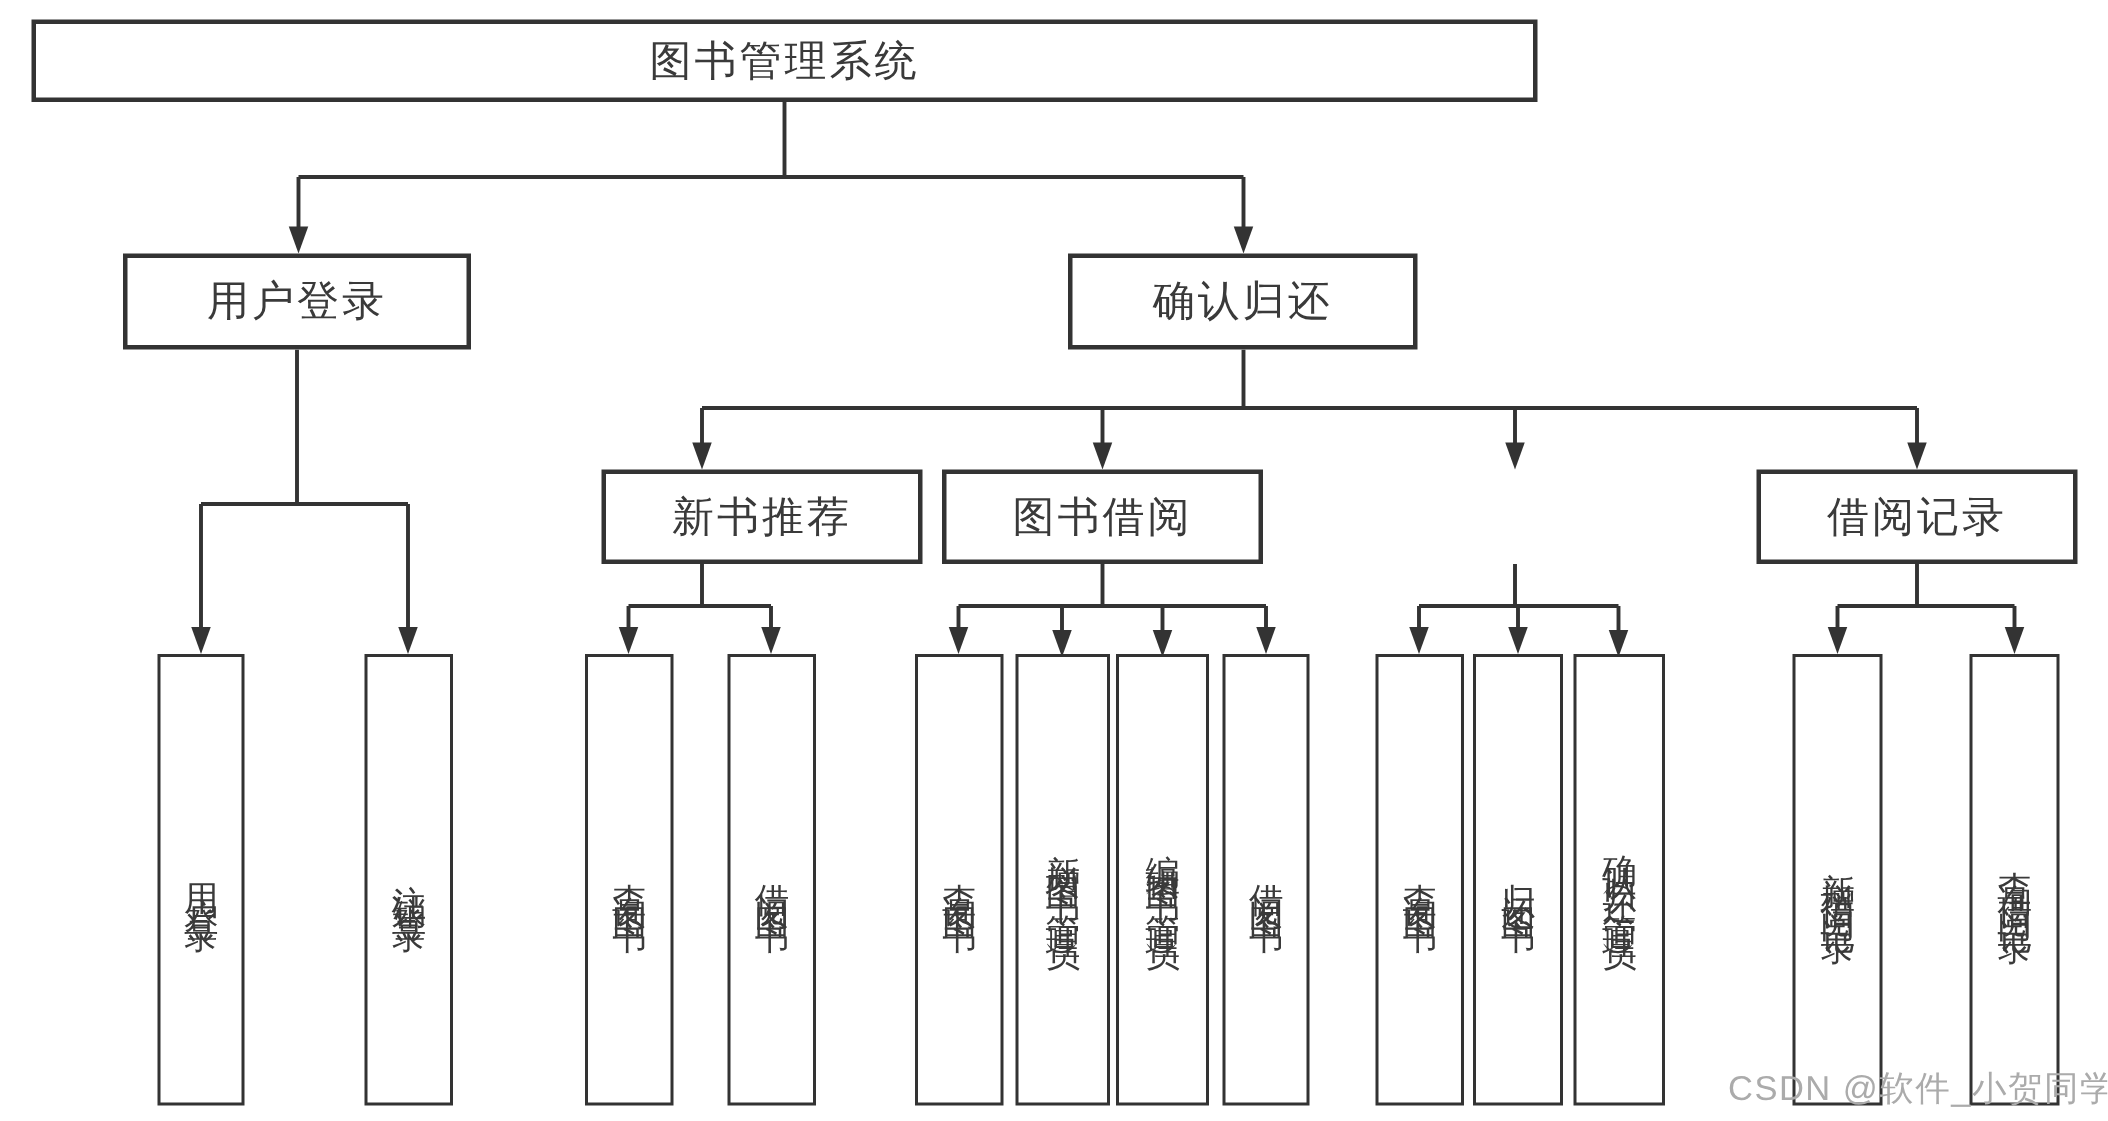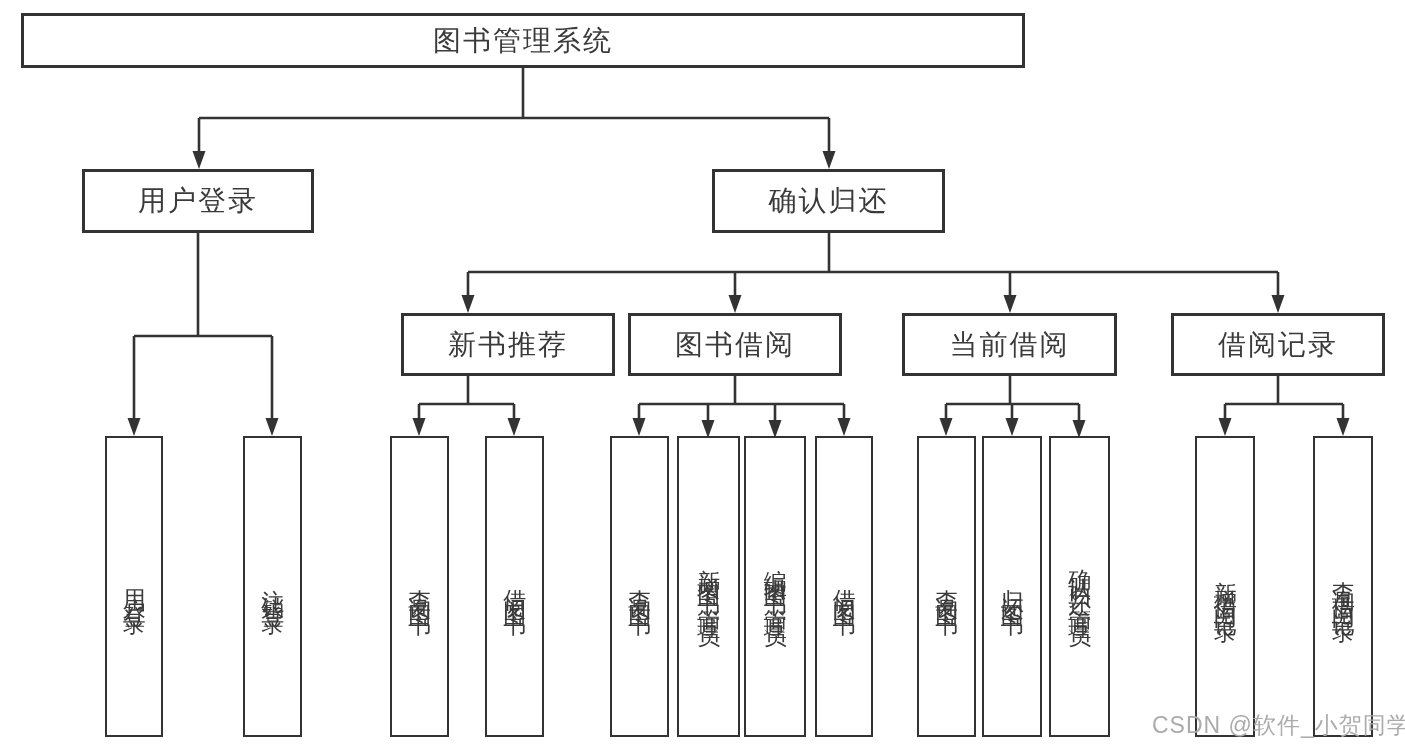--- a/index.html
+++ b/index.html
@@ -126,23 +126,20 @@
   <div class="box l2-b">
     <span class="h-label">确认归还</span>
   </div>
 
   <div class="box l3 l3-1">
     <span class="h-label">新书推荐</span>
   </div>
   <div class="box l3 l3-2">
     <span class="h-label">图书借阅</span>
   </div>
-  <div class="box l3 l3-3">
-    <span class="h-label">当前借阅</span>
-  </div>
   <div class="box l3 l3-4">
     <span class="h-label">借阅记录</span>
   </div>
 
   <div class="box leaf leaf-u1">
     <span class="vtext">用户登录</span>
   </div>
   <div class="box leaf leaf-u2">
     <span class="vtext">注销登录</span>
   </div>

